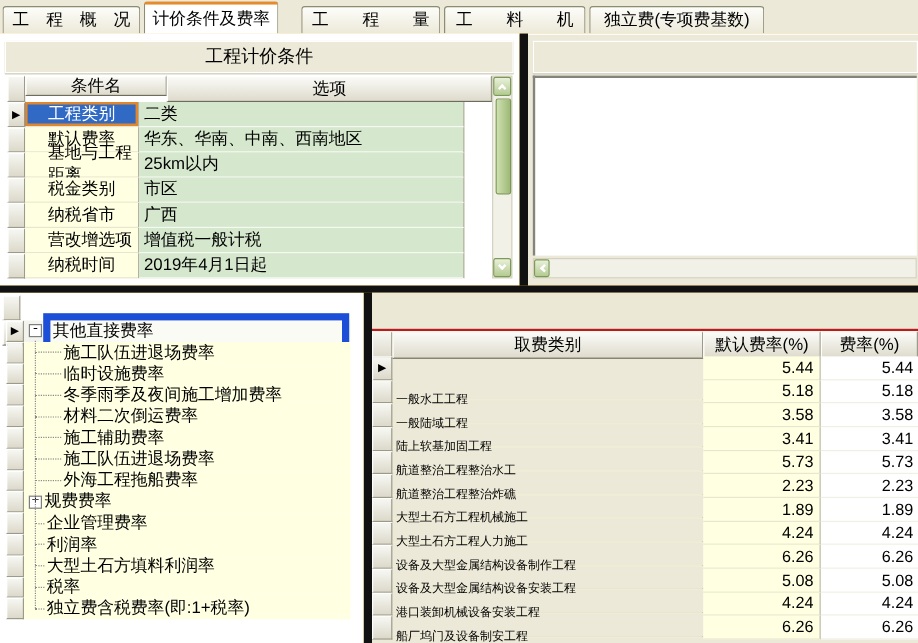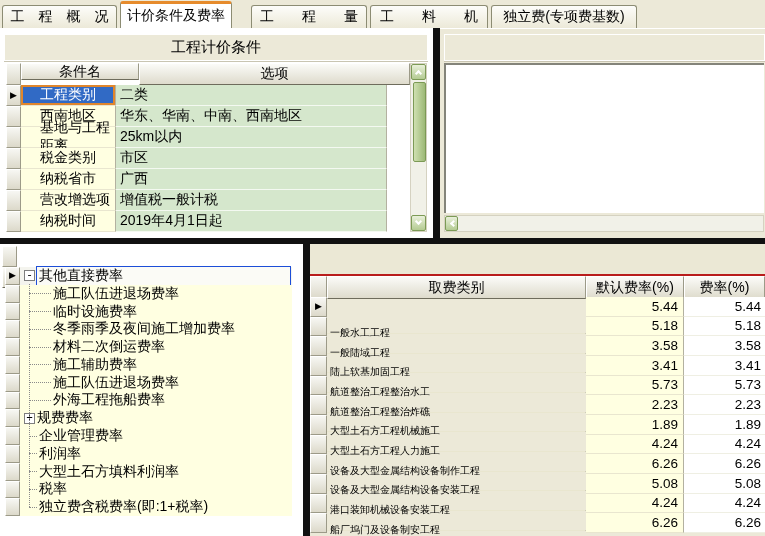--- a/index.html
+++ b/index.html
@@ -72,21 +72,21 @@
   .trowsel{width:15px;flex:none;}
   .tcontent{width:272px;background:#ffffe1;display:flex;align-items:center;flex:none;position:relative;z-index:2;}
   .tcontent.selrow{background:#f4f4ee;}
   .nodebox{width:11px;height:11px;border:1px solid #7e7e7e;background:#fff;margin-left:4px;flex:none;
            font-family:"Liberation Mono","DejaVu Sans Mono",monospace;font-size:11px;line-height:9px;
            text-align:center;position:relative;z-index:4;}
   .dash{border-top:1px dotted #8a8a8a;flex:none;height:0;}
   .dash.root{margin-left:9px;width:8px;}
   .dash.child{margin-left:9px;width:22px;}
   .tlabel{padding:0 2px;white-space:nowrap;}
-  .sel-label{flex:1;border:1px solid #1d4ed8;background:#fbfbf6;margin-right:1px;margin-left:1px;}
+  .sel-label{flex:1;border:6px solid #1d4ed8;background:#fbfbf6;margin-right:1px;margin-left:1px;}
   .vline{position:absolute;left:24px;top:17px;height:223px;border-left:1px dotted #8a8a8a;z-index:3;pointer-events:none;}
 
   
   .panel-br{position:absolute;left:310px;top:244px;width:455px;height:292px;background:#ece9d8;}
   .br-strip{position:absolute;left:0;top:0;width:455px;height:30px;background:#ebe8d5;}
   .br-head{position:absolute;left:0;top:30px;display:flex;height:23px;border-top:2px solid #b91c1c;}
   .br-rows{position:absolute;left:0;top:53px;}
   .brow{display:flex;height:19.66px;font-size:13.5px;}
   .bsel{width:17px;}
   .bcat{width:259px;background:#ffffe1;border-right:1px solid #b3b1a0;border-bottom:1px solid #e9e6cf;
@@ -129,21 +129,21 @@
     <div class="tl-rows">
         <div class="crow">
           <div class="rowselbtn csel">
             <span class="marker">▶</span>
           </div>
           <div class="cname selcell">工程类别</div>
           <div class="copt">二类</div>
         </div>
         <div class="crow">
           <div class="rowselbtn csel"></div>
-          <div class="cname">西南地区</div>
+          <div class="cname">默认费率</div>
           <div class="copt">华东、华南、中南、西南地区</div>
         </div>
         <div class="crow">
           <div class="rowselbtn csel"></div>
           <div class="cname">基地与工程距离</div>
           <div class="copt">25km以内</div>
         </div>
         <div class="crow">
           <div class="rowselbtn csel"></div>
           <div class="cname">税金类别</div>

